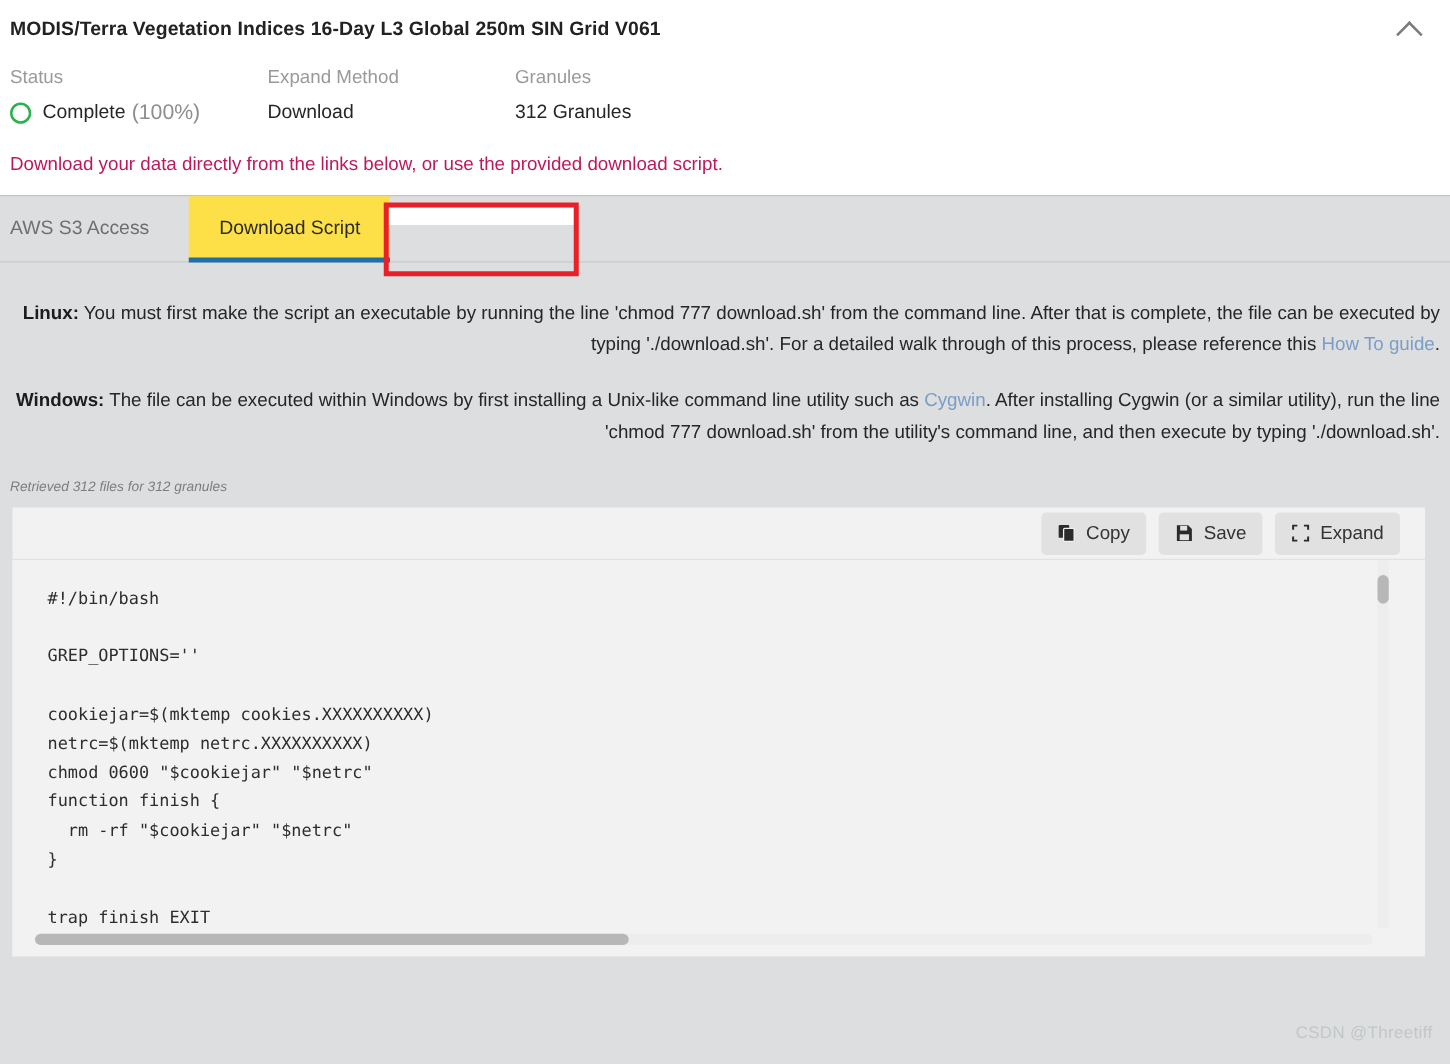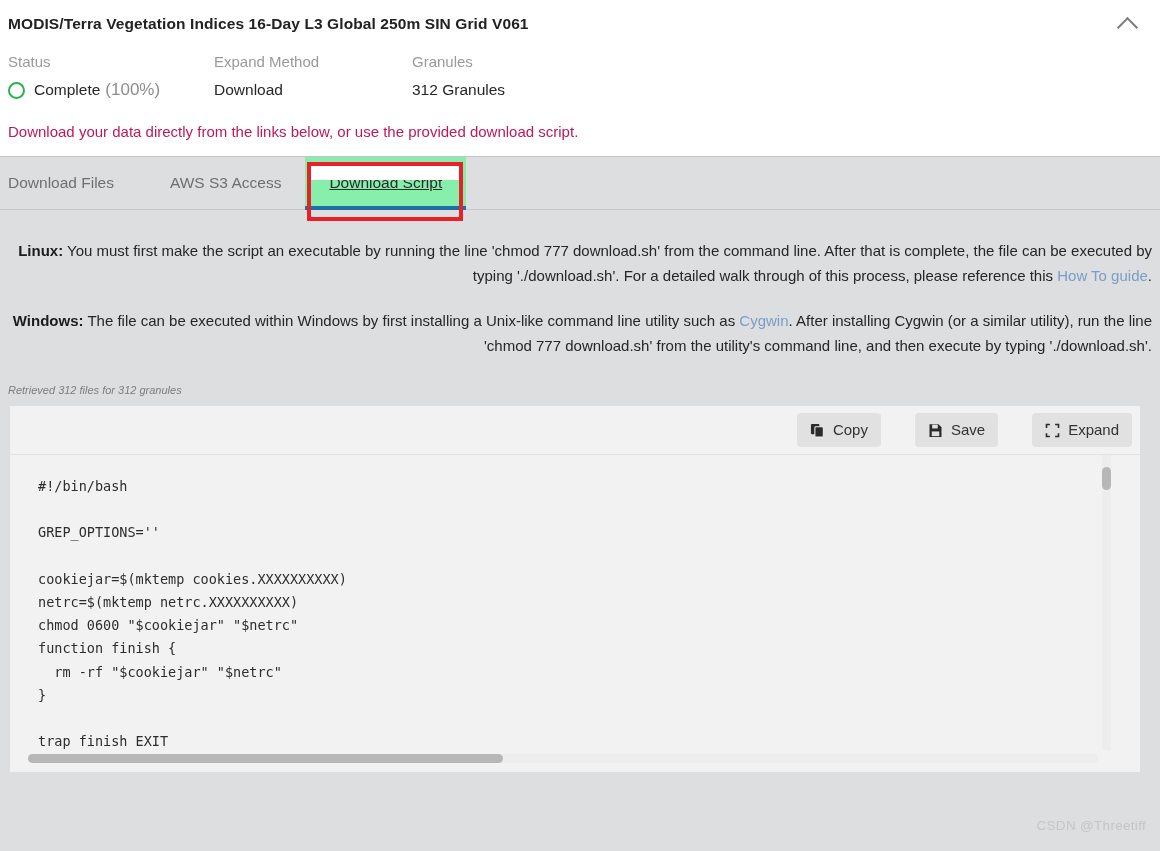--- a/index.html
+++ b/index.html
@@ -116,23 +116,22 @@
     align-items: center;
     padding: 0 24px;
     font-size: 15.5px;
     color: #6f6f6f;
     cursor: pointer;
     position: relative;
     box-sizing: border-box;
   }
   .tab:first-child { padding-left: 0; padding-right: 32px; }
   .tab.active {
-    background: #86efac;
+    background: #fde047;
     color: #2b2b2b;
-    text-decoration: underline;
   }
   .tab.active::after {
     content: "";
     position: absolute;
     left: 0; right: 0; bottom: -1px;
     height: 4px;
     background: #1d6fa5;
   }
 
   
@@ -182,28 +181,27 @@
 
   
   .code-panel {
     margin: 0 0 0 10px;
     width: 1130px;
     background: #f2f2f2;
     box-sizing: border-box;
     position: relative;
   }
   .code-toolbar {
-    height: 49px;
+    height: 42px;
     display: flex;
     align-items: center;
     justify-content: flex-end;
-    padding-right: 8px;
+    padding-right: 20px;
     box-sizing: border-box;
     border-bottom: 1px solid #e2e2e2;
-    gap: 24px;
   }
   .tool-btn {
     display: flex;
     align-items: center;
     gap: 8px;
     background: #e1e1e1;
     border: none;
     border-radius: 4px;
     padding: 8px 13px;
     margin-left: 10px;
@@ -311,21 +309,20 @@
     <div class="meta-col c3">
       <div class="meta-label">Granules</div>
       <div class="meta-value">312 Granules</div>
     </div>
   </div>
 
   <div class="intro">Download your data directly from the links below, or use the provided download script.</div>
 </div>
 
 <div class="tabbar">
-  <div class="tab">Download Files</div>
   <div class="tab">AWS S3 Access</div>
   <div class="tab active">Download Script</div>
 </div>
 <div class="annot-white"></div>
 <div class="annot-box"></div>
 
 <div class="body-area">
   <p class="para"><b>Linux:</b><span> You must first make the script an executable by running the line 'chmod 777 download.sh' from the command line. After that is complete, the file can be executed by typing './download.sh'. For a detailed walk through of this process, please reference this </span><a class="lnk">How To guide</a><span>.</span></p>
 
   <p class="para second"><b>Windows:</b><span> The file can be executed within Windows by first installing a Unix-like command line utility such as </span><a class="lnk">Cygwin</a><span>. After installing Cygwin (or a similar utility), run the line 'chmod 777 download.sh' from the utility's command line, and then execute by typing './download.sh'.</span></p>

